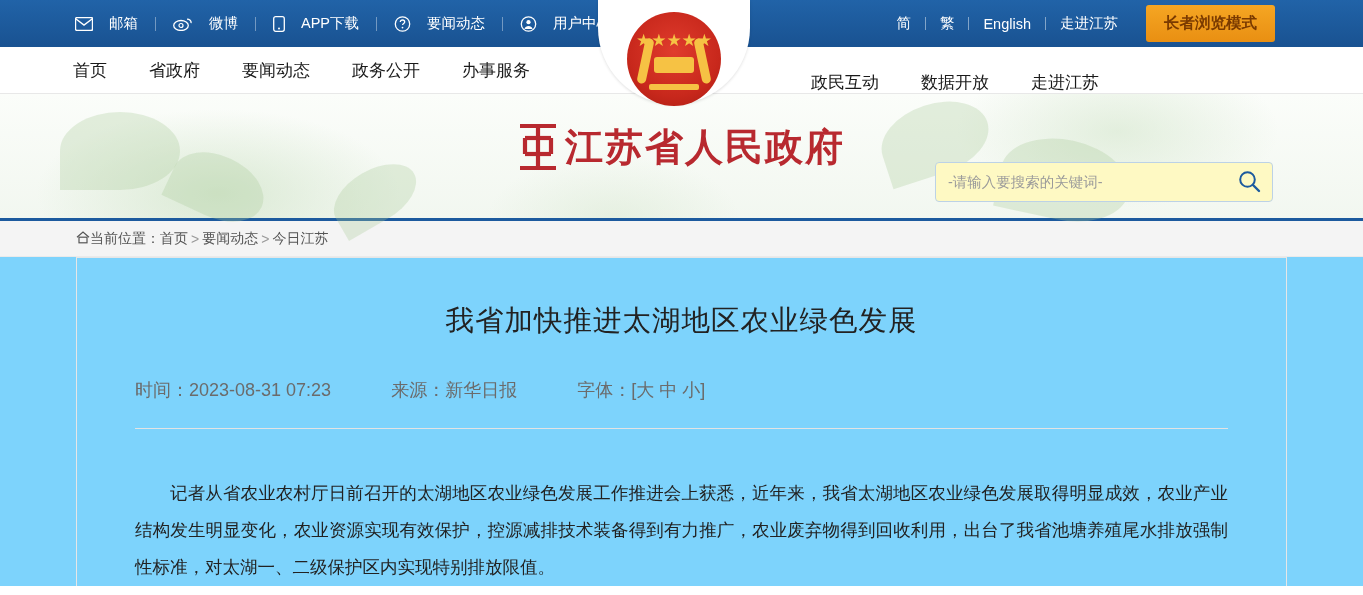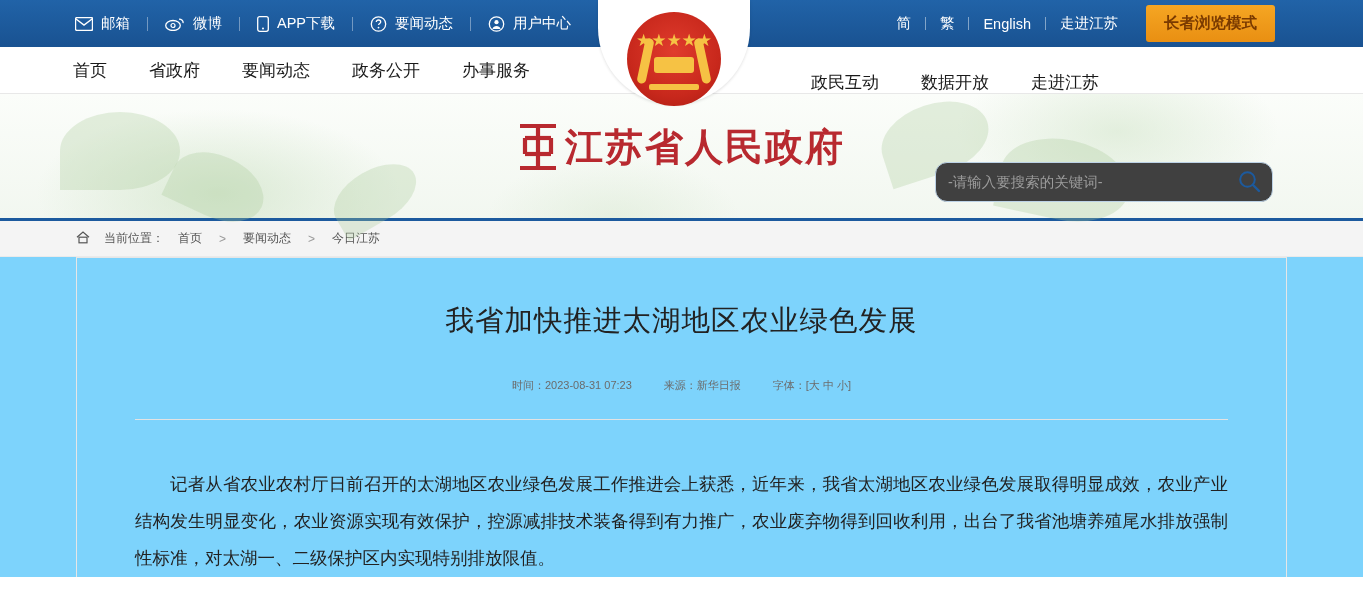--- a/index.html
+++ b/index.html
@@ -25,21 +25,21 @@
     position: relative;
   }
   .topbar-left {
     display: flex;
     align-items: center;
     padding-left: 58px;
   }
   .tb-item {
     display: flex;
     align-items: center;
-    gap: 8px;
+    gap: 16px;
     padding: 0 17px;
     white-space: nowrap;
     color: #fff;
     cursor: pointer;
   }
   .tb-sep {
     width: 1px;
     height: 14px;
     background: rgba(255,255,255,0.38);
   }
@@ -196,23 +196,23 @@
     letter-spacing: 3.4px;
     font-weight: bold;
   }
 
   .search-box {
     position: absolute;
     left: 935px;
     top: 162px;
     width: 338px;
     height: 40px;
-    background: #404040;
+    background: #fef9c3;
     border: 1px solid #bcd2e6;
-    border-radius: 12px;
+    border-radius: 4px;
     display: flex;
     align-items: center;
   }
   .search-input {
     flex: 1;
     border: none;
     outline: none;
     background: transparent;
     font-size: 14.5px;
     color: #8a8a8a;
@@ -227,23 +227,23 @@
     background: transparent; border: none;
   }
 
   
   .crumb {
     height: 36px;
     background: #f4f4f4;
     display: flex;
     align-items: center;
     padding-left: 76px;
-    font-size: 12px;
+    font-size: 14px;
     color: #555;
-    gap: 14px;
+    gap: 0;
     border-bottom: 1px solid #eaeaea;
   }
   .crumb a { color: #555; text-decoration: none; cursor: pointer; }
   .crumb .sep { color: #999; margin: 0 3px; }
 
   
   .content-wrap {
     padding: 0 76px;
     background: #7dd3fc;
   }
@@ -258,24 +258,24 @@
     text-align: center;
     font-size: 28.5px;
     color: #222;
     font-weight: normal;
     letter-spacing: 1px;
     margin: 0 0 38px 0;
     font-family: "Liberation Sans", sans-serif;
   }
   .art-meta {
     display: flex;
-    justify-content: center;
-    align-items: center;
-    gap: 32px;
-    font-size: 11px;
+    justify-content: flex-start;
+    align-items: center;
+    gap: 60px;
+    font-size: 18px;
     color: #6b6b6b;
     padding-bottom: 26px;
     border-bottom: 1px solid #e3e3e3;
   }
   .fs-group { color:#6b6b6b; }
   .fs-group span { cursor: pointer; }
   .art-body {
     padding-top: 28px;
     font-family: "Liberation Serif", serif;
     font-size: 17.5px;

